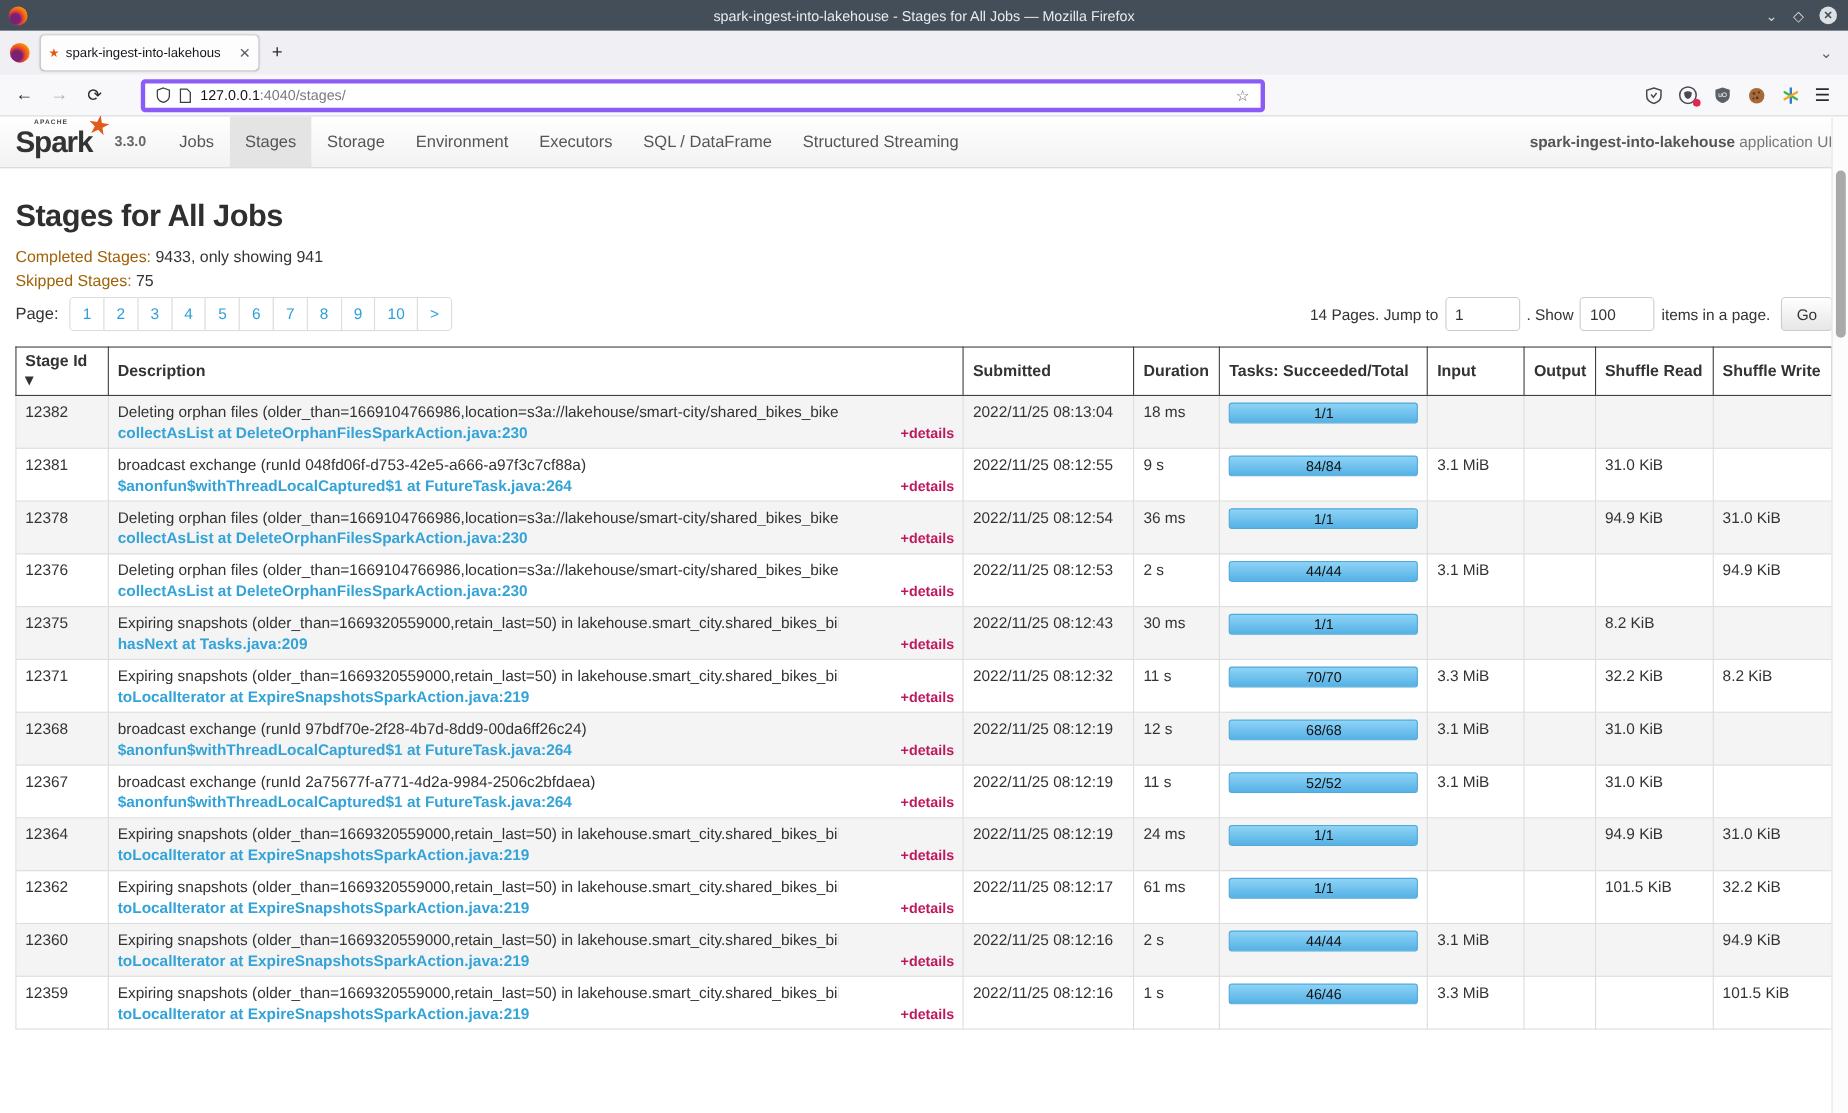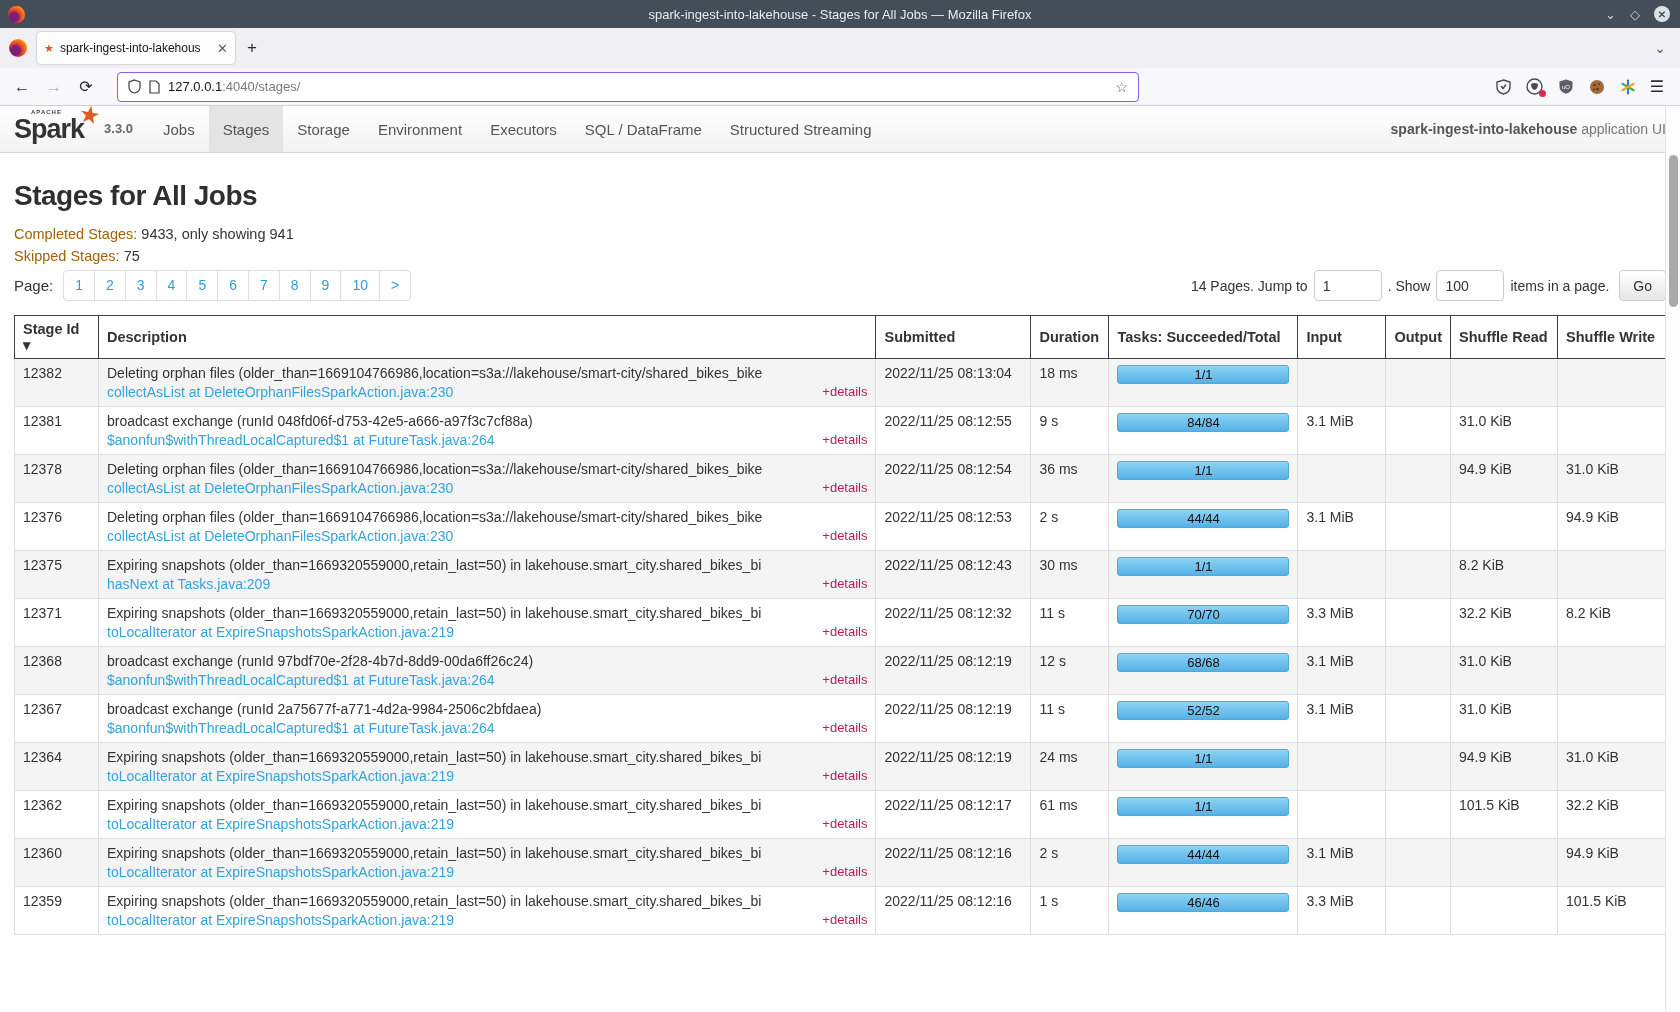--- a/index.html
+++ b/index.html
@@ -25,21 +25,21 @@
   .tab-favicon { color:#e25a1c; font-size:11px; flex:0 0 auto; }
   .tab-title { flex:1; white-space:nowrap; overflow:hidden; }
   .tab-close { color:#5b5b66; font-size:13px; flex:0 0 auto; }
   .newtab-btn { font-size:17px; color:#2b2a33; margin-left:12px; }
   .alltabs-btn { position:absolute; right:14px; color:#5b5b66; font-size:14px; }
 
   .navbar { height:38px; background:#f8f8fa; border-bottom:1px solid #cfcfd8;
             display:flex; align-items:center; gap:4px; padding:0 8px; }
   .nav-btn { width:28px; text-align:center; font-size:16px; color:#2b2a33; }
   .nav-btn.disabled { color:#b1b1b9; }
-  .urlbar { flex:0 0 1022px; height:30px; margin-left:13px; background:#fff; border:1px solid #8b5cf6;
+  .urlbar { flex:0 0 1022px; height:30px; margin-left:24px; background:#fff; border:4px solid #8b5cf6;
             border-radius:4px; display:flex; align-items:center; padding:0 10px; gap:8px; }
   .url-text { flex:1; font-size:13px; color:#15141a; }
   .url-text .url-dim { color:#7a7a82; }
   .url-star { color:#5b5b66; font-size:14px; }
   .ext-icons { display:flex; align-items:center; gap:13px; margin-left:auto; padding-right:8px; }
   .ext-icon { width:18px; height:18px; display:flex; align-items:center; justify-content:center; position:relative; }
   .badge-red { position:absolute; right:-2px; bottom:-1px; width:7px; height:7px;
                background:#e22850; border-radius:50%; }
   .hamburger { font-size:16px; color:#2b2a33; }
 
@@ -82,21 +82,21 @@
   .go-btn { height:31px; padding:0 13px; background:linear-gradient(#ffffff,#e6e6e6);
             border:1px solid #ccc; border-radius:4px; font-size:14px; color:#333;
             margin-left:4px; font-family:inherit; cursor:pointer; }
 
   
   table { width:100%; border-collapse:collapse; font-size:14px; color:#333; margin-top:4px; }
   th { font-weight:bold; text-align:left; padding:5px 8px; border:1px solid #404040; font-size:14.5px; cursor:pointer; }
   td { padding:6px 8px; border:1px solid #ddd; vertical-align:top; }
   tr.striped { background:#f4f4f4; }
   .desc-line1 { white-space:nowrap; overflow:hidden; max-width:655px; }
-  .desc-line2 { display:flex; align-items:flex-start; margin-top:3px; }
+  .desc-line2 { display:flex; align-items:flex-end; margin-top:3px;font-weight:bold; }
   .desc-line2 a { color:#34a3d7; text-decoration:none; font-size:14px; }
   .details-toggle { margin-left:auto; color:#be185d; font-size:13px; cursor:pointer; }
   .progress { width:172px; height:19px; border:1px solid #51a9d8; border-radius:3px;
               background:linear-gradient(#8ed4f7,#55b1e4); text-align:center;
               font-size:13px; color:#111; line-height:18px; }
 
   
   .scrollbar { position:absolute; right:0; top:107px; bottom:0; width:15px;
                background:#fcfcfc; border-left:1px solid #e3e3e3; }
   .scroll-thumb { position:absolute; top:48px; left:3px; width:9px; height:152px;

